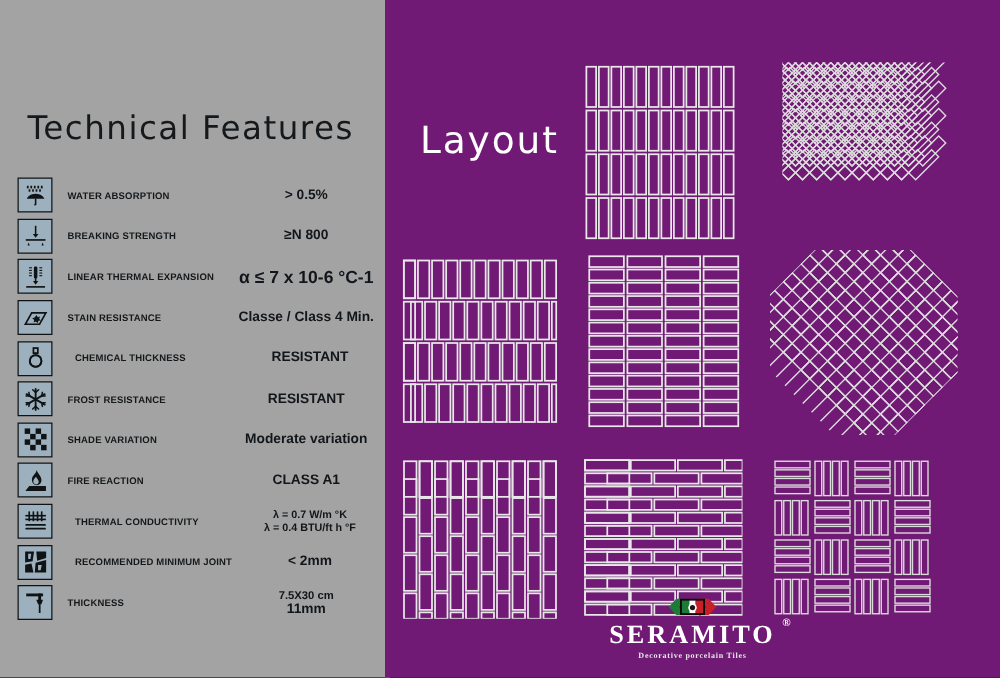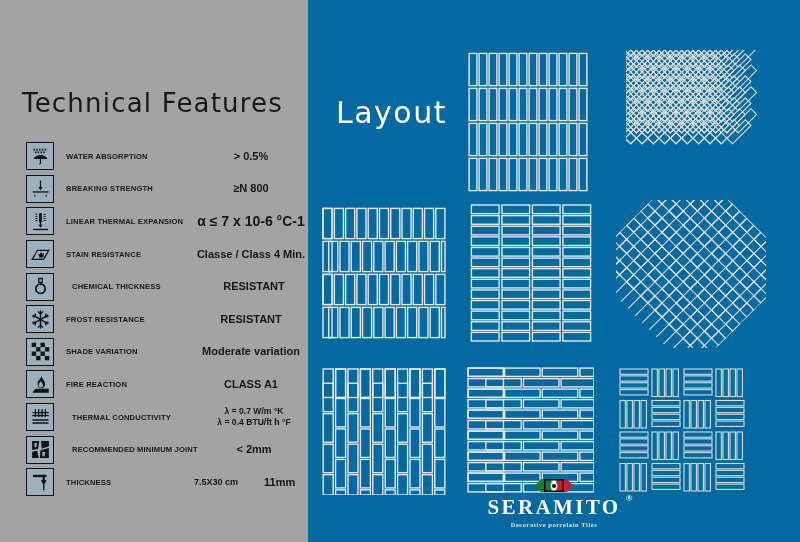--- a/index.html
+++ b/index.html
@@ -24,21 +24,21 @@
     color:#15191c;font-weight:400;
     font-family:"DejaVu Sans","Liberation Sans",sans-serif;
     white-space:nowrap;
   }
   .spec-list{
     position:absolute;left:0;top:140px;width:308px;
   }
   .spec-row{
     display:flex;align-items:center;
     height:32.6px;
-    padding-left:26px;
+    padding-left:14px;
     box-sizing:border-box;
   }
   .spec-icon{
     flex:0 0 28px;width:28px;height:28px;
     border:1.6px solid #101315;
     background:#9db0bd;
     box-sizing:border-box;
     display:flex;align-items:center;justify-content:center;
     position:relative;
   }
@@ -55,32 +55,32 @@
   }
   .spec-label.indent{padding-left:6px;}
   .spec-value{
     flex:1 1 auto;
     font-size:11px;color:#12161a;font-weight:600;
     white-space:pre-line;line-height:11px;
     text-align:center;
   }
   .spec-value.small{font-size:14px;line-height:11px;}
   .spec-value.tiny{font-size:8.6px;}
-  .spec-value.two-col{display:flex;gap:26px;}
+  .spec-value.two-col{display:flex;flex-direction:column;}
   .spec-value.two-col span:first-child{font-size:9px;font-weight:600;}
   .divider-white{
     position:absolute;left:308px;top:0;
     width:4px;height:542px;background:#f2f2f2;
   }
 
   
   .right-panel{
     position:relative;
     flex:1 1 auto;height:542px;
-    background:#0369a1;
+    background:#701a75;
     overflow:hidden;
   }
   .layout-title{
     position:absolute;left:28px;top:95px;
     font-size:30px;color:#ffffff;font-weight:400;
     letter-spacing:1.5px;
     font-family:"DejaVu Sans","Liberation Sans",sans-serif;
   }
   .pattern-grid{
     position:absolute;left:0;top:22px;

